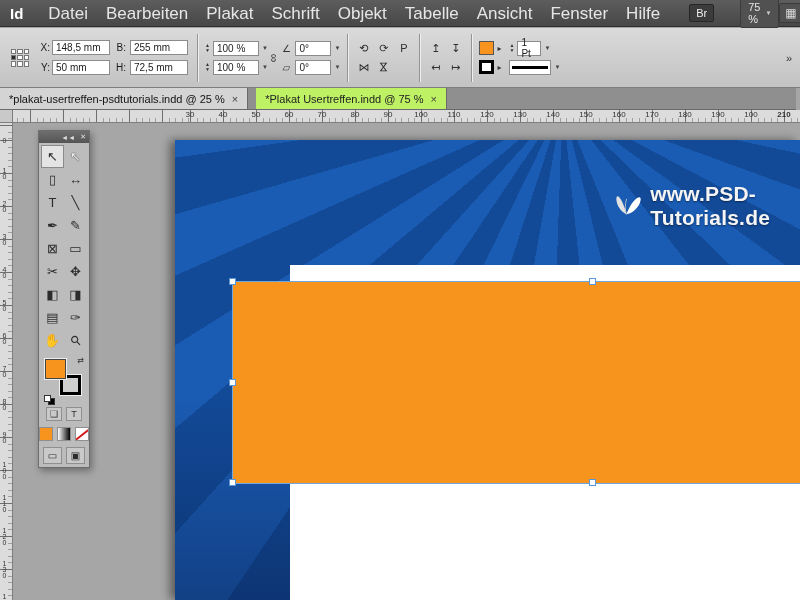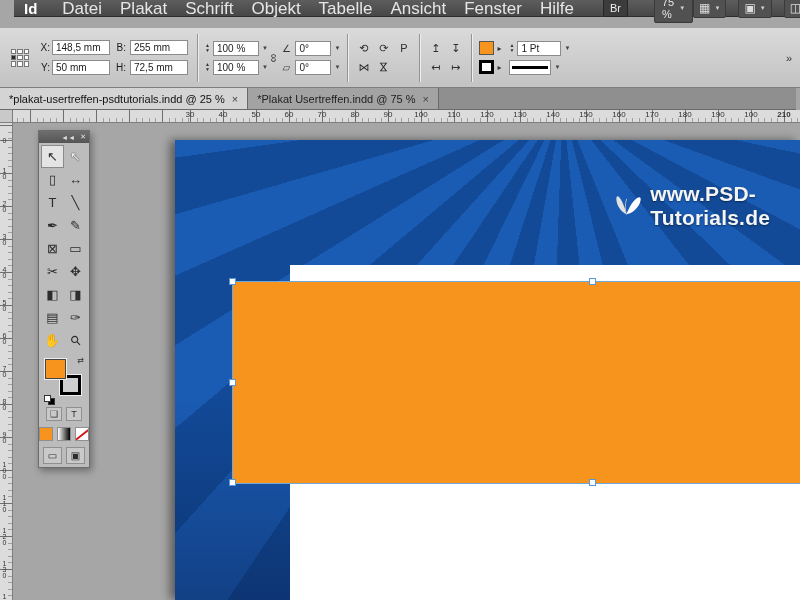--- a/index.html
+++ b/index.html
@@ -1,20 +1,20 @@
 <!DOCTYPE html>
 <html><head>
 <meta charset="utf-8">
 <style>
   * { margin:0; padding:0; box-sizing:border-box; }
   html,body { width:800px; height:600px; overflow:hidden; }
   body { position:relative; font-family:"Liberation Sans", sans-serif; background:#a6a6a6; color:#222; user-select:none; }
 
   
-  .appbar { position:absolute; top:0; left:14px; right:0; height:17px;
+  .appbar { position:absolute; top:0; left:0; right:0; height:27px;
     background:linear-gradient(#5d5d5d,#474747); border-bottom:1px solid #2d2d2d;
     display:flex; align-items:center; color:#e6e6e6; }
   .idlogo { font-weight:bold; font-size:15px; color:#fff; margin:0 16px 0 10px; letter-spacing:0; }
   .menu-item { font-size:17px; padding:0 9px; line-height:27px; cursor:default; }
   .br-btn { background:#3c3c3c; border:1px solid #262626; border-radius:2px; font-size:11px;
     color:#eee; padding:2px 6px; margin-left:20px; }
   .zoom { margin-left:26px; display:flex; align-items:center; gap:5px; font-size:11px;
     padding:2px 7px; border:1px solid #3a3a3a; border-radius:2px; background:#515151; }
   .caret { font-size:6px; color:#cfcfcf; }
   .appbar-right { margin-left:auto; display:flex; gap:12px; margin-right:10px; }
@@ -27,45 +27,45 @@
     display:flex; align-items:center; font-size:10px; color:#1c1c1c; padding:0 4px; }
   .proxy { width:18px; height:18px; margin:0 7px; display:grid;
     grid-template-columns:repeat(3,1fr); grid-template-rows:repeat(3,1fr); gap:1px; }
   .proxy i { background:#fdfdfd; border:1px solid #777; }
   .proxy i.sel { background:#2a2a2a; }
   .grp { display:grid; row-gap:3px; }
   .r { display:flex; align-items:center; gap:3px; height:16px; }
   .lbl { width:14px; text-align:right; }
   .fld { background:#fff; border:1px solid #8b8b8b; height:15px; display:flex;
     align-items:center; padding:0 3px; font-size:10px; }
-  .fld.w58 { width:58px; } .fld.w46 { width:46px; } .fld.w36 { width:36px; } .fld.w44 { width:44px; }
+  .fld.w58 { width:58px; } .fld.w46 { width:46px; } .fld.w36 { width:36px; } .fld.w44 { width:24px; }
   .grid2 { display:grid; grid-template-columns:16px 60px 18px 60px; row-gap:5px; align-items:center; }
   .stp { display:flex; flex-direction:column; justify-content:center; line-height:5px; }
   .stp i { font-style:normal; font-size:5px; color:#333; }
   .vsep { width:1px; height:48px; background:#949494; box-shadow:1px 0 0 #eee; margin:0 7px; }
   .chain { font-size:12px; transform:rotate(90deg); margin:0 2px; color:#333; }
   .cico { font-size:10px; color:#333; width:12px; text-align:center; }
   .cbtn { font-size:11px; color:#2e2e2e; width:17px; height:16px; display:flex;
     align-items:center; justify-content:center; border:1px solid transparent; }
   .rot90 { transform:rotate(90deg); }
   .swatch { width:15px; height:14px; border:1px solid #555; }
   .swatch.stroke { background:#fff; border:3px solid #000; width:15px; height:14px; }
   .sarrow { font-size:8px; color:#333; }
   .linepreview { width:42px; height:15px; background:#fff; border:1px solid #8b8b8b;
     display:flex; align-items:center; padding:0 2px; }
   .linepreview i { display:block; width:100%; height:3px; background:#000; }
   .pmenu { margin-left:auto; margin-right:4px; font-size:11px; color:#333; }
 
   
   .tabbar { position:absolute; top:88px; left:0; right:4px; height:22px; background:#8f8f8f;
-    border-bottom:1px solid #6a6a6a; display:flex; }
+    border-bottom:1px solid #6a6a6a; display:flex;gap:8px; }
   .tab { display:flex; align-items:center; gap:7px; font-size:11px; padding:0 9px;
     border-right:1px solid #6a6a6a; white-space:nowrap; }
   .tab.active { background:#d4d4d4; color:#111; }
-  .tab.inactive { background:#a3a3a3; color:#222; }
+  .tab.inactive { background:#bef264; color:#222; }
   .tab-close { font-size:11px; color:#444; }
 
   
   .hruler { position:absolute; top:110px; left:13px; right:0; height:13px; background:#dcdcdc;
     border-bottom:1px solid #7e7e7e; overflow:hidden;
     background-image:
       repeating-linear-gradient(to right, #6f6f6f 0 1px, transparent 1px 33px),
       repeating-linear-gradient(to right, #a0a0a0 0 1px, transparent 1px 6.6px);
     background-size:auto 13px, auto 4px;
     background-position:177px top, 177px bottom;
@@ -129,20 +129,21 @@
   .fill-grad { background:linear-gradient(90deg,#fff,#000); }
   .tscreen { width:19px; height:17px; font-size:10px; }
 </style>
 </head>
 <body>
 
 <div class="appbar">
   <span class="idlogo">Id</span>
   <div style="display:flex;">
       <span class="menu-item">Datei</span>
+      <span class="menu-item">Bearbeiten</span>
       <span class="menu-item">Plakat</span>
       <span class="menu-item">Schrift</span>
       <span class="menu-item">Objekt</span>
       <span class="menu-item">Tabelle</span>
       <span class="menu-item">Ansicht</span>
       <span class="menu-item">Fenster</span>
       <span class="menu-item">Hilfe</span>
     </div>
   <span class="br-btn">Br</span>
   <div class="zoom">

